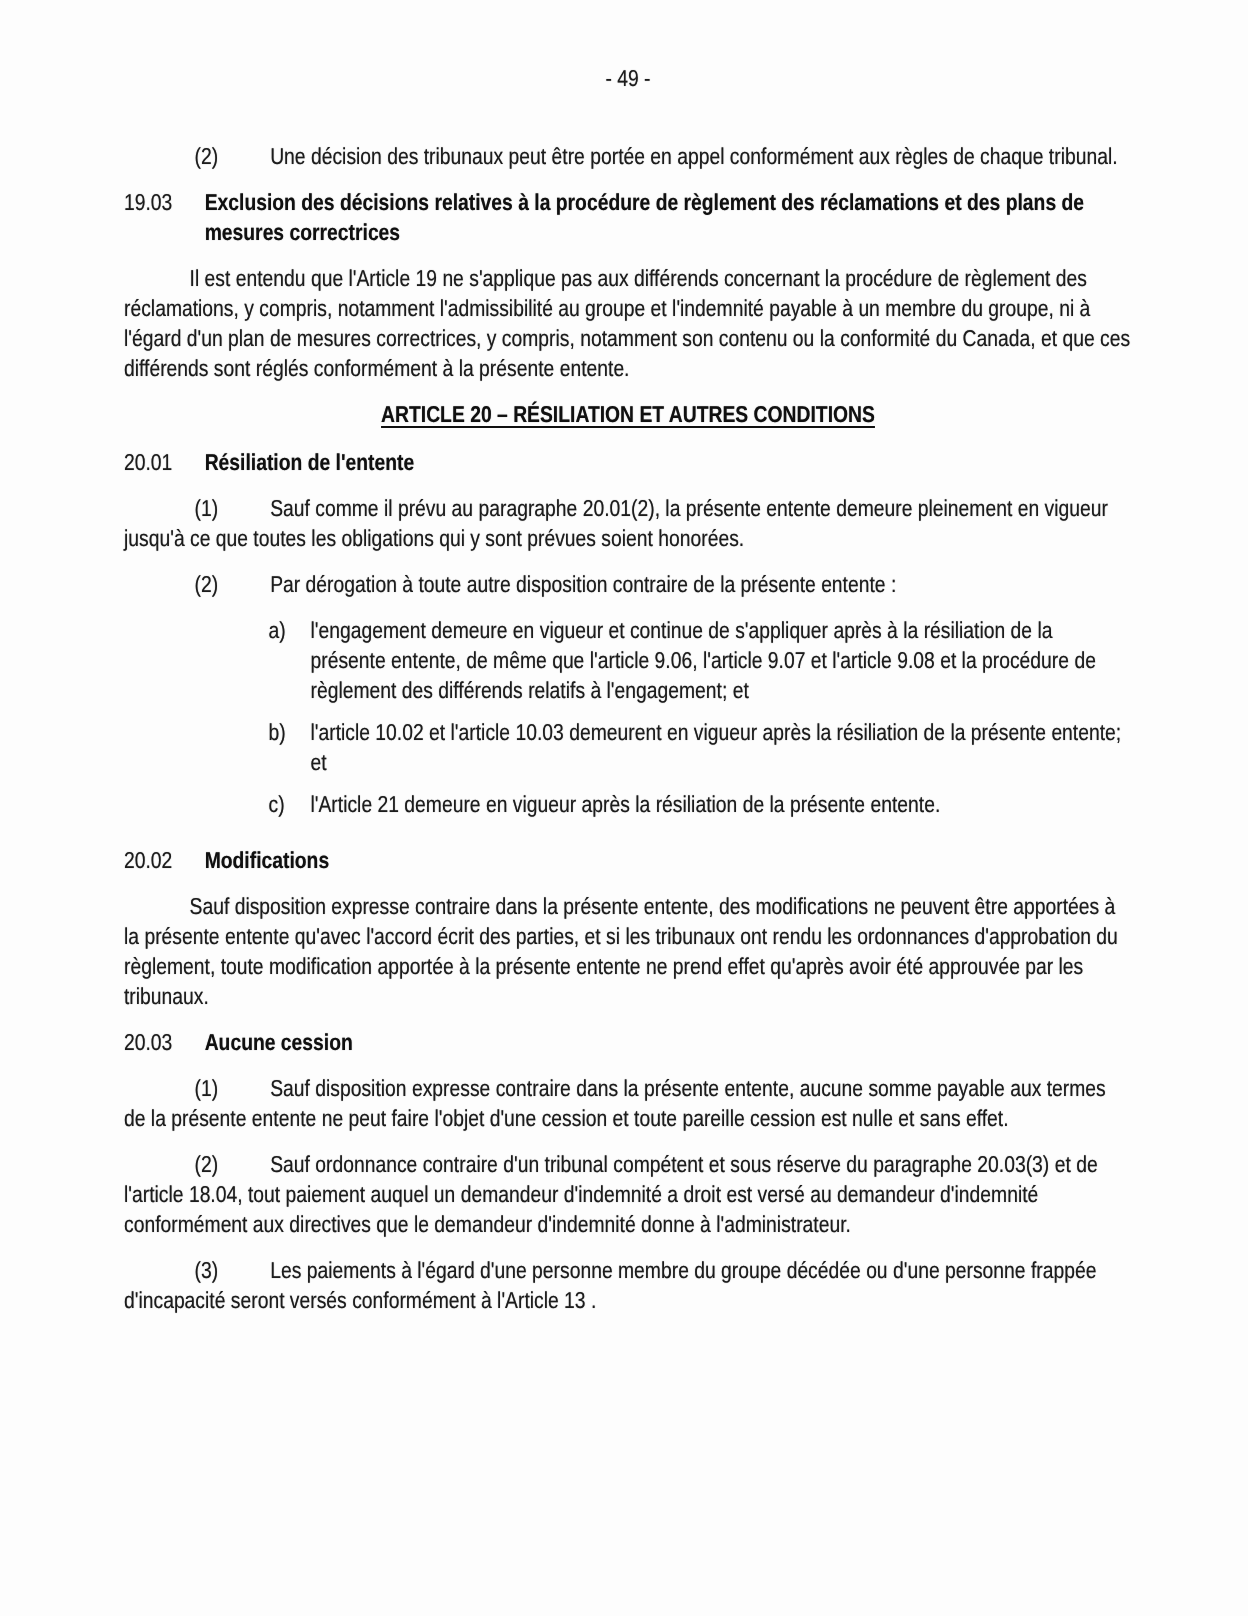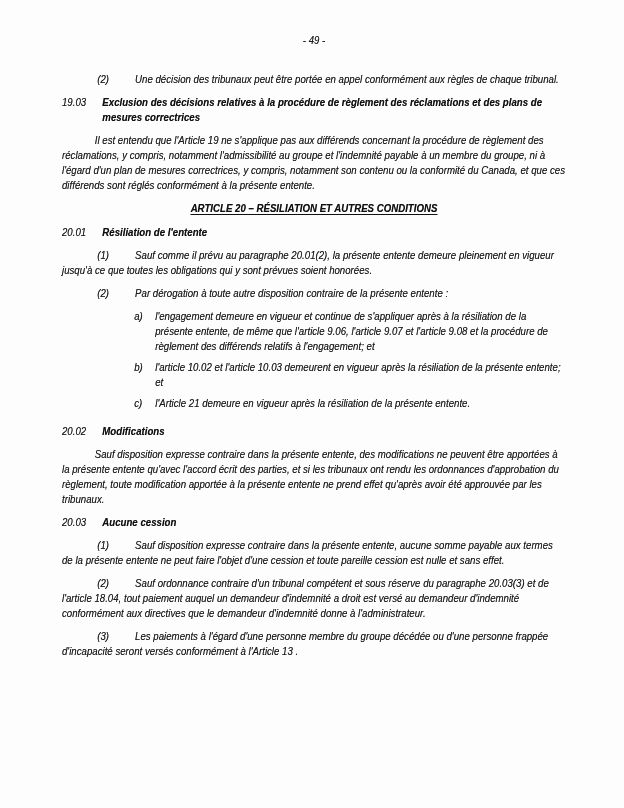--- a/index.html
+++ b/index.html
@@ -7,21 +7,20 @@
     width:624px;height:808px;
     background:#e9e9e9;
     font-family:"Liberation Sans","DejaVu Sans",sans-serif;
   }
   .page{
     position:relative;
     width:624px;height:808px;
     background:#fdfdfd;
     overflow:hidden;
     color:#1c1c1c;
-    font-style:italic;
   }
   .col{
     position:absolute;
     left:62px;top:33px;
     width:600px;
     transform:scaleX(0.84);
     transform-origin:left top;
     font-size:11.5px;
     line-height:15px;
     text-shadow:0 0 .5px rgba(25,25,25,.6);

